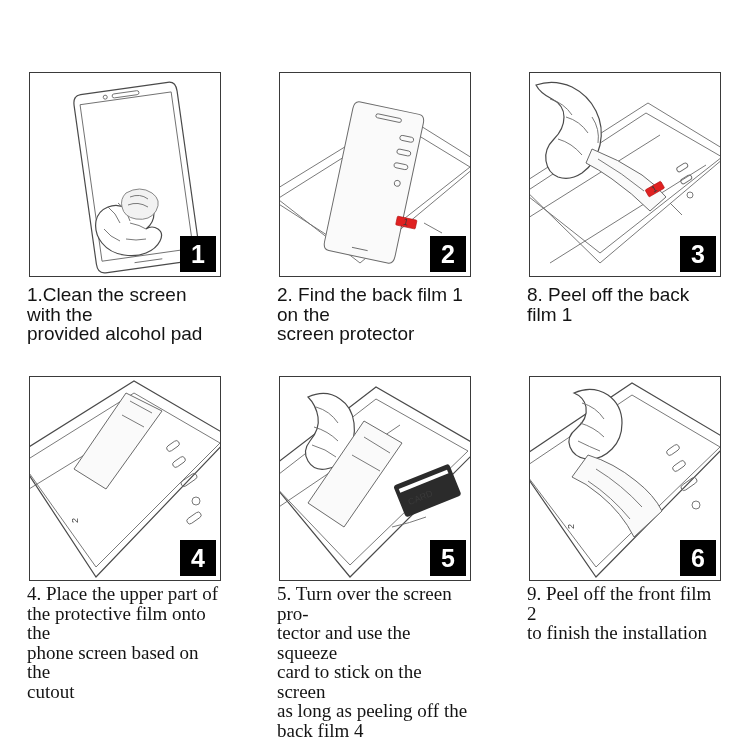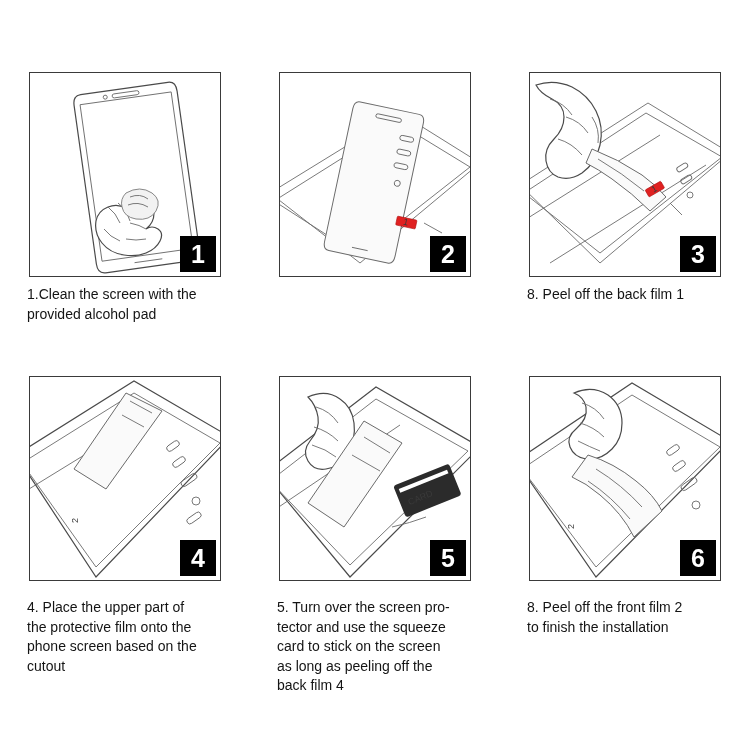--- a/index.html
+++ b/index.html
@@ -62,28 +62,28 @@
     font-weight: bold;
     line-height: 36px;
     text-align: center;
     font-family: "Liberation Sans", sans-serif;
   }
   .caption {
     position: absolute;
     left: 50%;
     transform: translateX(-50%);
     width: 196px;
-    font-size: 14px;
+    font-size: 19px;
     line-height: 19.5px;
     color: #141414;
     text-align: left;
     white-space: pre-line;
   }
   .cell.row1 .caption { top: 285px; }
-  .cell.row2 .caption { top: 288px; }
+  .cell.row2 .caption { top: 274px; font-family: Liberation Serif, serif; }
 
   .line { fill: none; stroke: #4a4a4a; stroke-width: 1.2; }
   .line-thin { fill: none; stroke: #6b6b6b; stroke-width: 0.9; }
   .line-hand { fill: #ffffff; stroke: #4a4a4a; stroke-width: 1.2; }
   .film { fill: #fafafa; stroke: #6b6b6b; stroke-width: 1; }
   .tabred { fill: #e02020; stroke: #b01010; stroke-width: 0.6; }
   .dark { fill: #2b2b2b; }
   .lightfill { fill: #f2f2f2; stroke: #7a7a7a; stroke-width: 0.9; }
   .numtag { font-family: "Liberation Sans", sans-serif; font-size: 9px; fill: #3a3a3a; }
 </style>
@@ -140,20 +140,22 @@
           </g>
 
           <g transform="rotate(12 105 120)">
             <rect class="tabred" x="122" y="140" width="20" height="9" rx="1"></rect>
             <text class="numtag" x="129" y="147" fill="#ffffff">1</text>
           </g>
           <path class="line-thin" d="M144 150 L162 160"></path>
         </svg>
         <div class="step-badge">2</div>
       </div>
+      <div class="caption">2. Find the back film 1 on the
+screen protector</div>
     </div>
 
     <div class="cell row1">
       <div class="panel">
         <svg width="192" height="205" viewBox="0 0 192 205">
 
           <path class="line-thin" d="M-10 112 L118 30 L200 80 L70 190 Z"></path>
           <path class="line-thin" d="M-6 120 L116 40 L192 84 L70 180 Z"></path>
           <path class="line-thin" d="M-10 150 L130 62"></path>
           <path class="line-thin" d="M20 190 L176 92"></path>
@@ -261,18 +263,18 @@
           <path class="line-thin" d="M48 64 Q60 70 70 74"></path>
 
           <path class="film" d="M58 78 Q84 86 106 104 Q124 118 132 134 L104 160 Q92 136 70 118 Q56 106 42 100 Z"></path>
           <path class="line-thin" d="M66 92 Q92 108 112 130"></path>
           <path class="line-thin" d="M58 104 Q82 120 100 142"></path>
 
           <text class="numtag" x="44" y="152" transform="rotate(-90 44 152)">2</text>
         </svg>
         <div class="step-badge">6</div>
       </div>
-      <div class="caption">8. Peel off the front film 2
+      <div class="caption">9. Peel off the front film 2
 to finish the installation</div>
     </div>
 
   </div>
 </div>
 
 </body></html>

